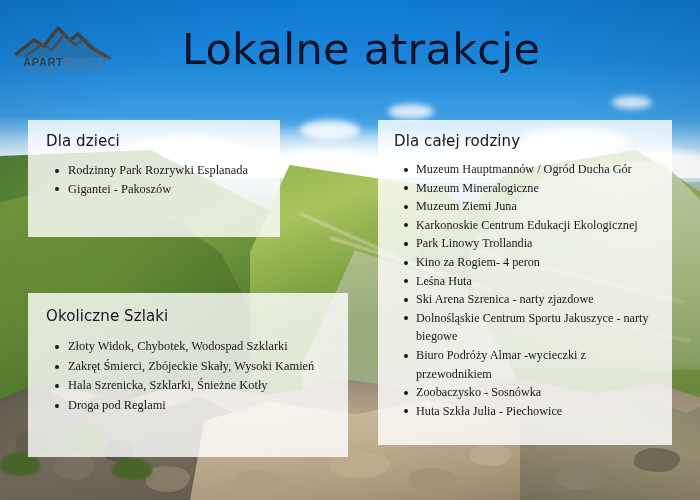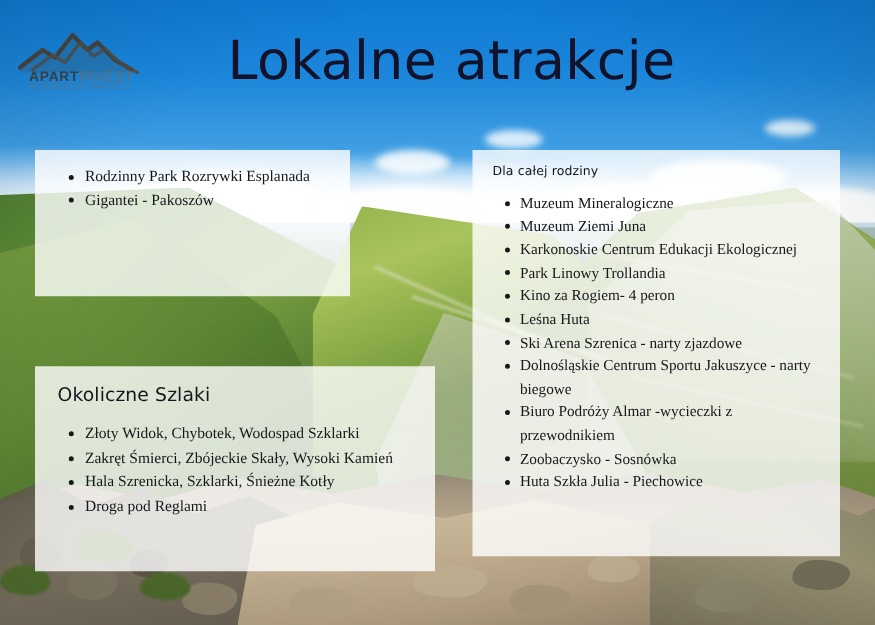--- a/index.html
+++ b/index.html
@@ -172,21 +172,21 @@
   #panel-kids li::before{left:-13px;top:7.6px;}
 
   
   #panel-trails{left:28px;top:293px;width:320px;height:164px;padding:14px 10px 0 18px;}
   #panel-trails h2{font-size:15px;margin-bottom:12px;}
   #panel-trails li{font-size:12.4px;line-height:19.5px;}
   #panel-trails li::before{left:-13px;top:8px;}
 
   
   #panel-family{left:378px;top:120px;width:294px;height:325px;padding:12px 8px 0 16px;}
-  #panel-family h2{font-size:10px;margin-bottom:10px;}
+  #panel-family h2{font-size:15px;margin-bottom:10px;}
   #panel-family li{font-size:12.2px;line-height:18.6px;}
   #panel-family li::before{left:-12px;top:7.6px;}
 </style>
 </head>
 <body>
 
 <div id="poster">
 
   <div class="bg">
     <div class="sky"></div>
@@ -253,39 +253,41 @@
     <div style="position:absolute;left:0;top:38px;width:106px;text-align:center;">
       <span style="font-family:'Liberation Sans',sans-serif;font-size:11px;font-weight:700;letter-spacing:.6px;color:#3d3d3b;">APART</span><span style="font-family:'Liberation Sans',sans-serif;font-size:11px;font-weight:400;letter-spacing:.6px;color:#6d6c66;">INVEST</span>
     </div>
     <div style="position:absolute;left:0;top:52px;width:106px;text-align:center;
                 font-family:'Liberation Sans',sans-serif;font-size:7px;letter-spacing:1.6px;color:#6f6e67;opacity:.75;">NIERUCHOMOŚCI</div>
   </div>
 
   <div class="title">Lokalne atrakcje</div>
 
   <div class="panel" id="panel-kids">
+    <h2>Dla dzieci</h2>
     <ul>
       <li>Rodzinny Park Rozrywki Esplanada</li>
       <li>Gigantei - Pakoszów</li>
     </ul>
   </div>
 
   <div class="panel" id="panel-trails">
     <h2>Okoliczne Szlaki</h2>
     <ul>
       <li>Złoty Widok, Chybotek, Wodospad Szklarki</li>
       <li>Zakręt Śmierci, Zbójeckie Skały, Wysoki Kamień</li>
       <li>Hala Szrenicka, Szklarki, Śnieżne Kotły</li>
       <li>Droga pod Reglami</li>
     </ul>
   </div>
 
   <div class="panel" id="panel-family">
     <h2>Dla całej rodziny</h2>
     <ul>
+      <li>Muzeum Hauptmannów / Ogród Ducha Gór</li>
       <li>Muzeum Mineralogiczne</li>
       <li>Muzeum Ziemi Juna</li>
       <li>Karkonoskie Centrum Edukacji Ekologicznej</li>
       <li>Park Linowy Trollandia</li>
       <li>Kino za Rogiem- 4 peron</li>
       <li>Leśna Huta</li>
       <li>Ski Arena Szrenica - narty zjazdowe</li>
       <li>Dolnośląskie Centrum Sportu Jakuszyce - narty biegowe</li>
       <li>Biuro Podróży Almar -wycieczki z przewodnikiem</li>
       <li>Zoobaczysko - Sosnówka</li>

